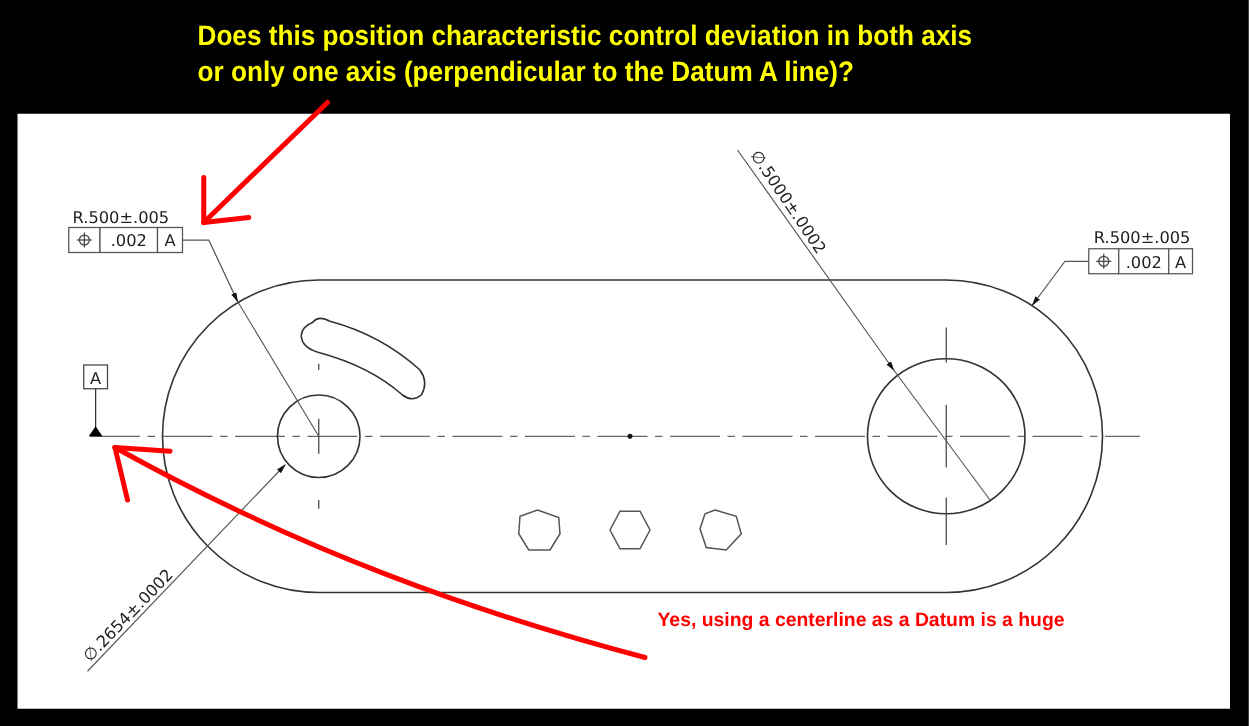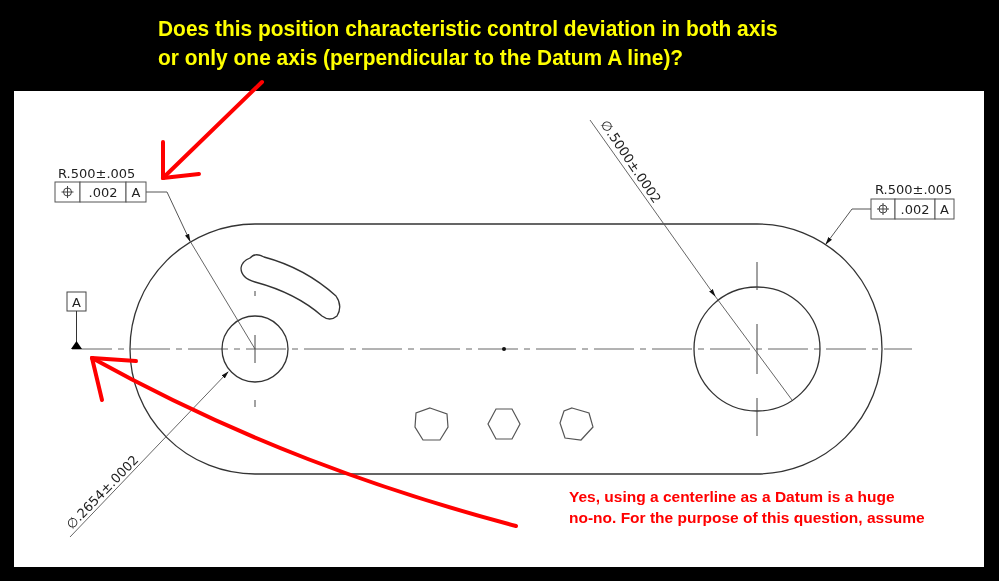--- a/index.html
+++ b/index.html
@@ -19,21 +19,21 @@
       position: absolute; left: 14px; top: 91px; width: 970px; height: 476px;
       background: #ffffff;
     }
     svg.drawing { position: absolute; left: 0; top: 0; }
     .cad-text { font-family: "DejaVu Sans", sans-serif; fill: #222; }
     .answer {
       position: absolute; left: 526px; top: 487px;
       color: #ff0000; font-weight: bold; font-size: 15.5px; line-height: 20.5px;
       font-family: "Liberation Sans", sans-serif; white-space: nowrap;
     }
-    .answer div { display: block; margin-left: 43px; }
+    .answer div { display: block; }
   </style>
 </head>
 <body>
 
 <div class="question">
   <div>Does this position characteristic control deviation in both axis</div>
   <div>or only one axis (perpendicular to the Datum A line)?</div>
 </div>
 
 <div class="canvas"></div>
@@ -126,14 +126,13 @@
   </g>
   <g stroke="#ff0000" stroke-width="4" fill="none" stroke-linecap="round">
     <path d="M516,526 C380,490 240,440 92,358"></path>
     <line x1="92" y1="358" x2="136" y2="361"></line>
     <line x1="92" y1="358" x2="102" y2="400"></line>
   </g>
 </svg>
 
 <div class="answer">
   <div>Yes, using a centerline as a Datum is a huge</div>
-  <div>no-no.  For the purpose of this question, assume</div>
 </div>
 
 </body></html>

